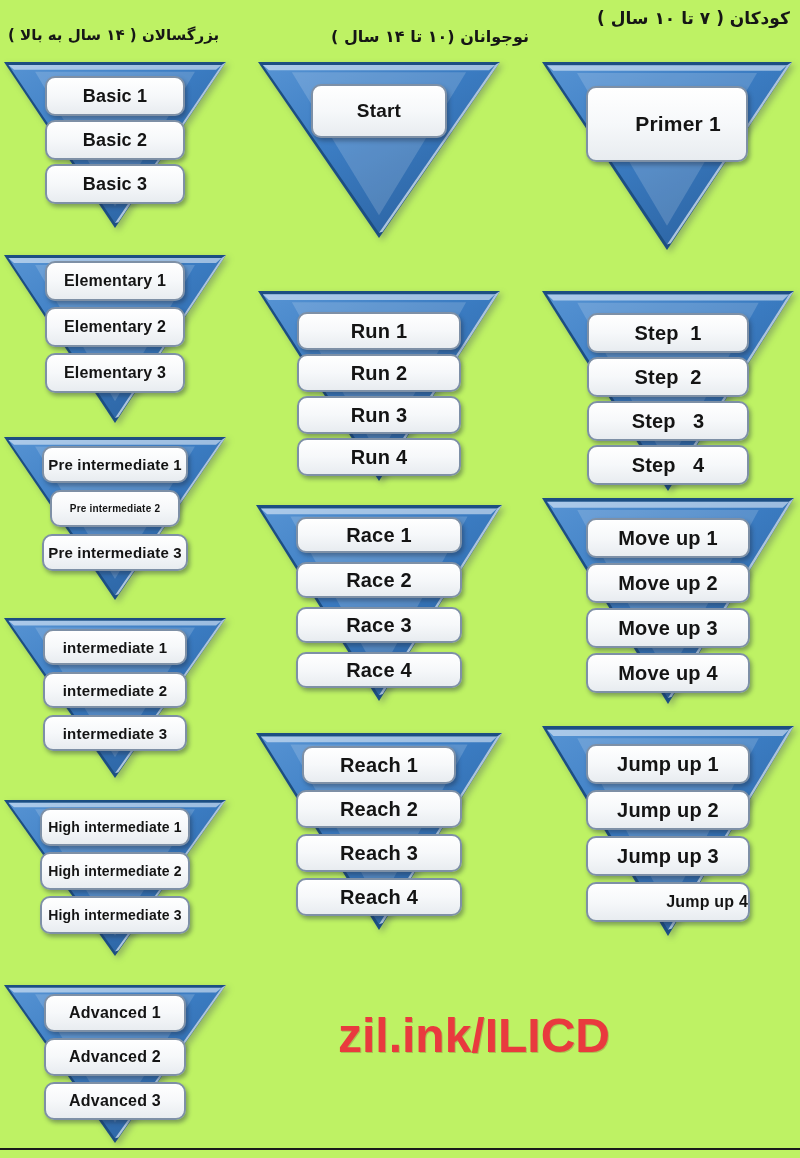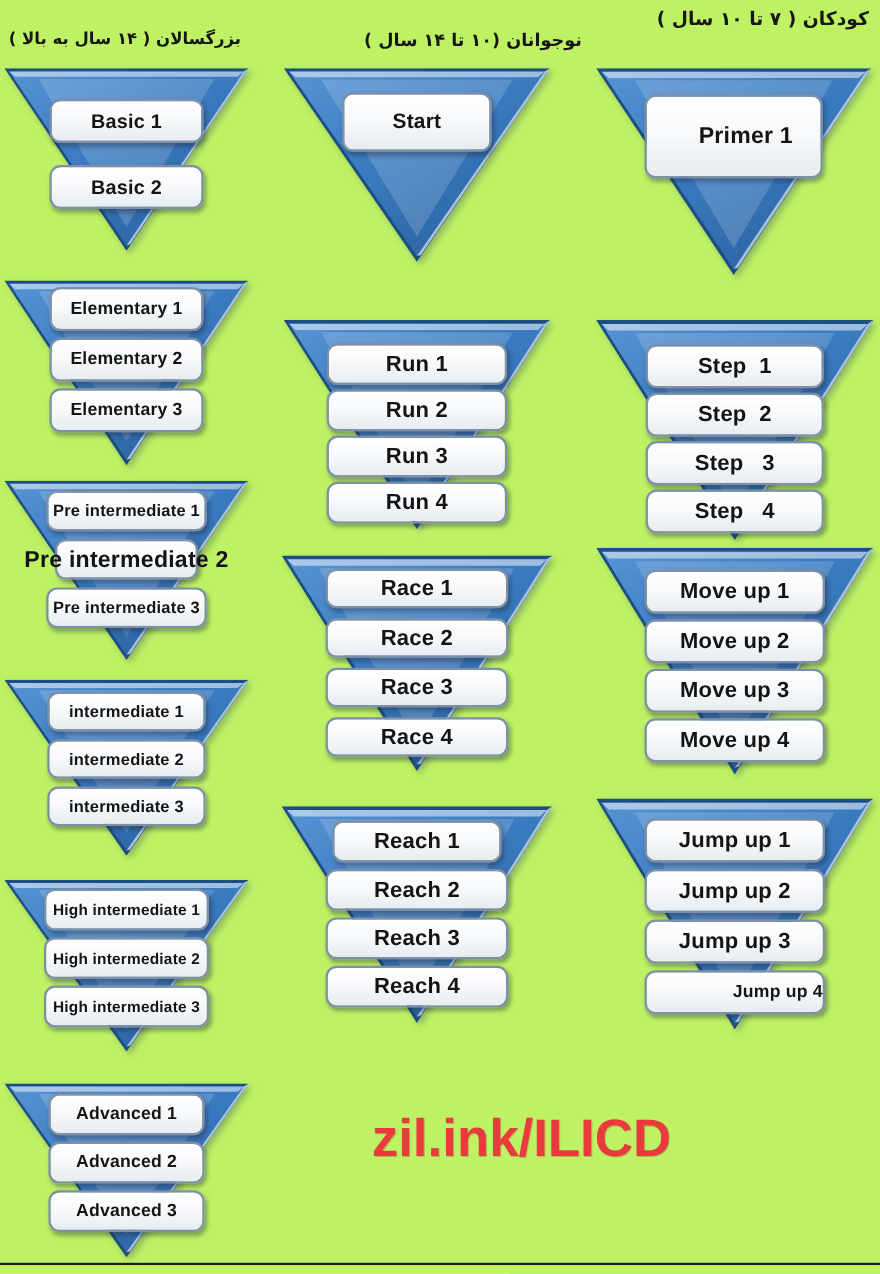--- a/index.html
+++ b/index.html
@@ -87,26 +87,29 @@
 
   <div class="bottom-rule"></div>
 <div class="funnel" style="left: 4px; top: 62px; width: 222px; height: 166px;">
     <svg class="tri" viewBox="0 0 200 170" preserveAspectRatio="none">
       <polygon points="0,0 200,0 100,170" fill="#1c4e82"></polygon>
       <polygon points="4,3 196,3 100,165" fill="url(#gTri)"></polygon>
       <polygon points="4,3 196,3 191,8 9,8" fill="#ffffff" opacity="0.5"></polygon>
       <polygon points="196,3 200,0 103,164 100,165" fill="#cfe2f5" opacity="0.8"></polygon>
       <polygon points="28,10 172,10 100,148" fill="#ffffff" opacity="0.16"></polygon>
     </svg>
-    <div class="boxes" style="top: 28px; row-gap: 20px;">
+    <div class="boxes" style="top: 14px; row-gap: 4px;">
         <div class="level-box" style="width: 140px; height: 40px; font-size: 18px;">
           <span>Basic 1</span>
         </div>
         <div class="level-box" style="width: 140px; height: 40px; font-size: 18px;">
           <span>Basic 2</span>
+        </div>
+        <div class="level-box" style="width: 140px; height: 40px; font-size: 18px;">
+          <span>Basic 3</span>
         </div>
       </div>
   </div>
     <div class="funnel" style="left: 4px; top: 255px; width: 222px; height: 168px;">
     <svg class="tri" viewBox="0 0 200 170" preserveAspectRatio="none">
       <polygon points="0,0 200,0 100,170" fill="#1c4e82"></polygon>
       <polygon points="4,3 196,3 100,165" fill="url(#gTri)"></polygon>
       <polygon points="4,3 196,3 191,8 9,8" fill="#ffffff" opacity="0.5"></polygon>
       <polygon points="196,3 200,0 103,164 100,165" fill="#cfe2f5" opacity="0.8"></polygon>
       <polygon points="28,10 172,10 100,148" fill="#ffffff" opacity="0.16"></polygon>
@@ -128,21 +131,21 @@
       <polygon points="0,0 200,0 100,170" fill="#1c4e82"></polygon>
       <polygon points="4,3 196,3 100,165" fill="url(#gTri)"></polygon>
       <polygon points="4,3 196,3 191,8 9,8" fill="#ffffff" opacity="0.5"></polygon>
       <polygon points="196,3 200,0 103,164 100,165" fill="#cfe2f5" opacity="0.8"></polygon>
       <polygon points="28,10 172,10 100,148" fill="#ffffff" opacity="0.16"></polygon>
     </svg>
     <div class="boxes" style="top: 9px; row-gap: 7px;">
         <div class="level-box" style="width: 146px; height: 37px; font-size: 15px;">
           <span>Pre intermediate 1</span>
         </div>
-        <div class="level-box" style="width: 130px; height: 37px; font-size: 21px;">
+        <div class="level-box" style="width: 130px; height: 37px; font-size: 10px;">
           <span>Pre intermediate 2</span>
         </div>
         <div class="level-box" style="width: 146px; height: 37px; font-size: 15px;">
           <span>Pre intermediate 3</span>
         </div>
       </div>
   </div>
     <div class="funnel" style="left: 4px; top: 618px; width: 222px; height: 160px;">
     <svg class="tri" viewBox="0 0 200 170" preserveAspectRatio="none">
       <polygon points="0,0 200,0 100,170" fill="#1c4e82"></polygon>

